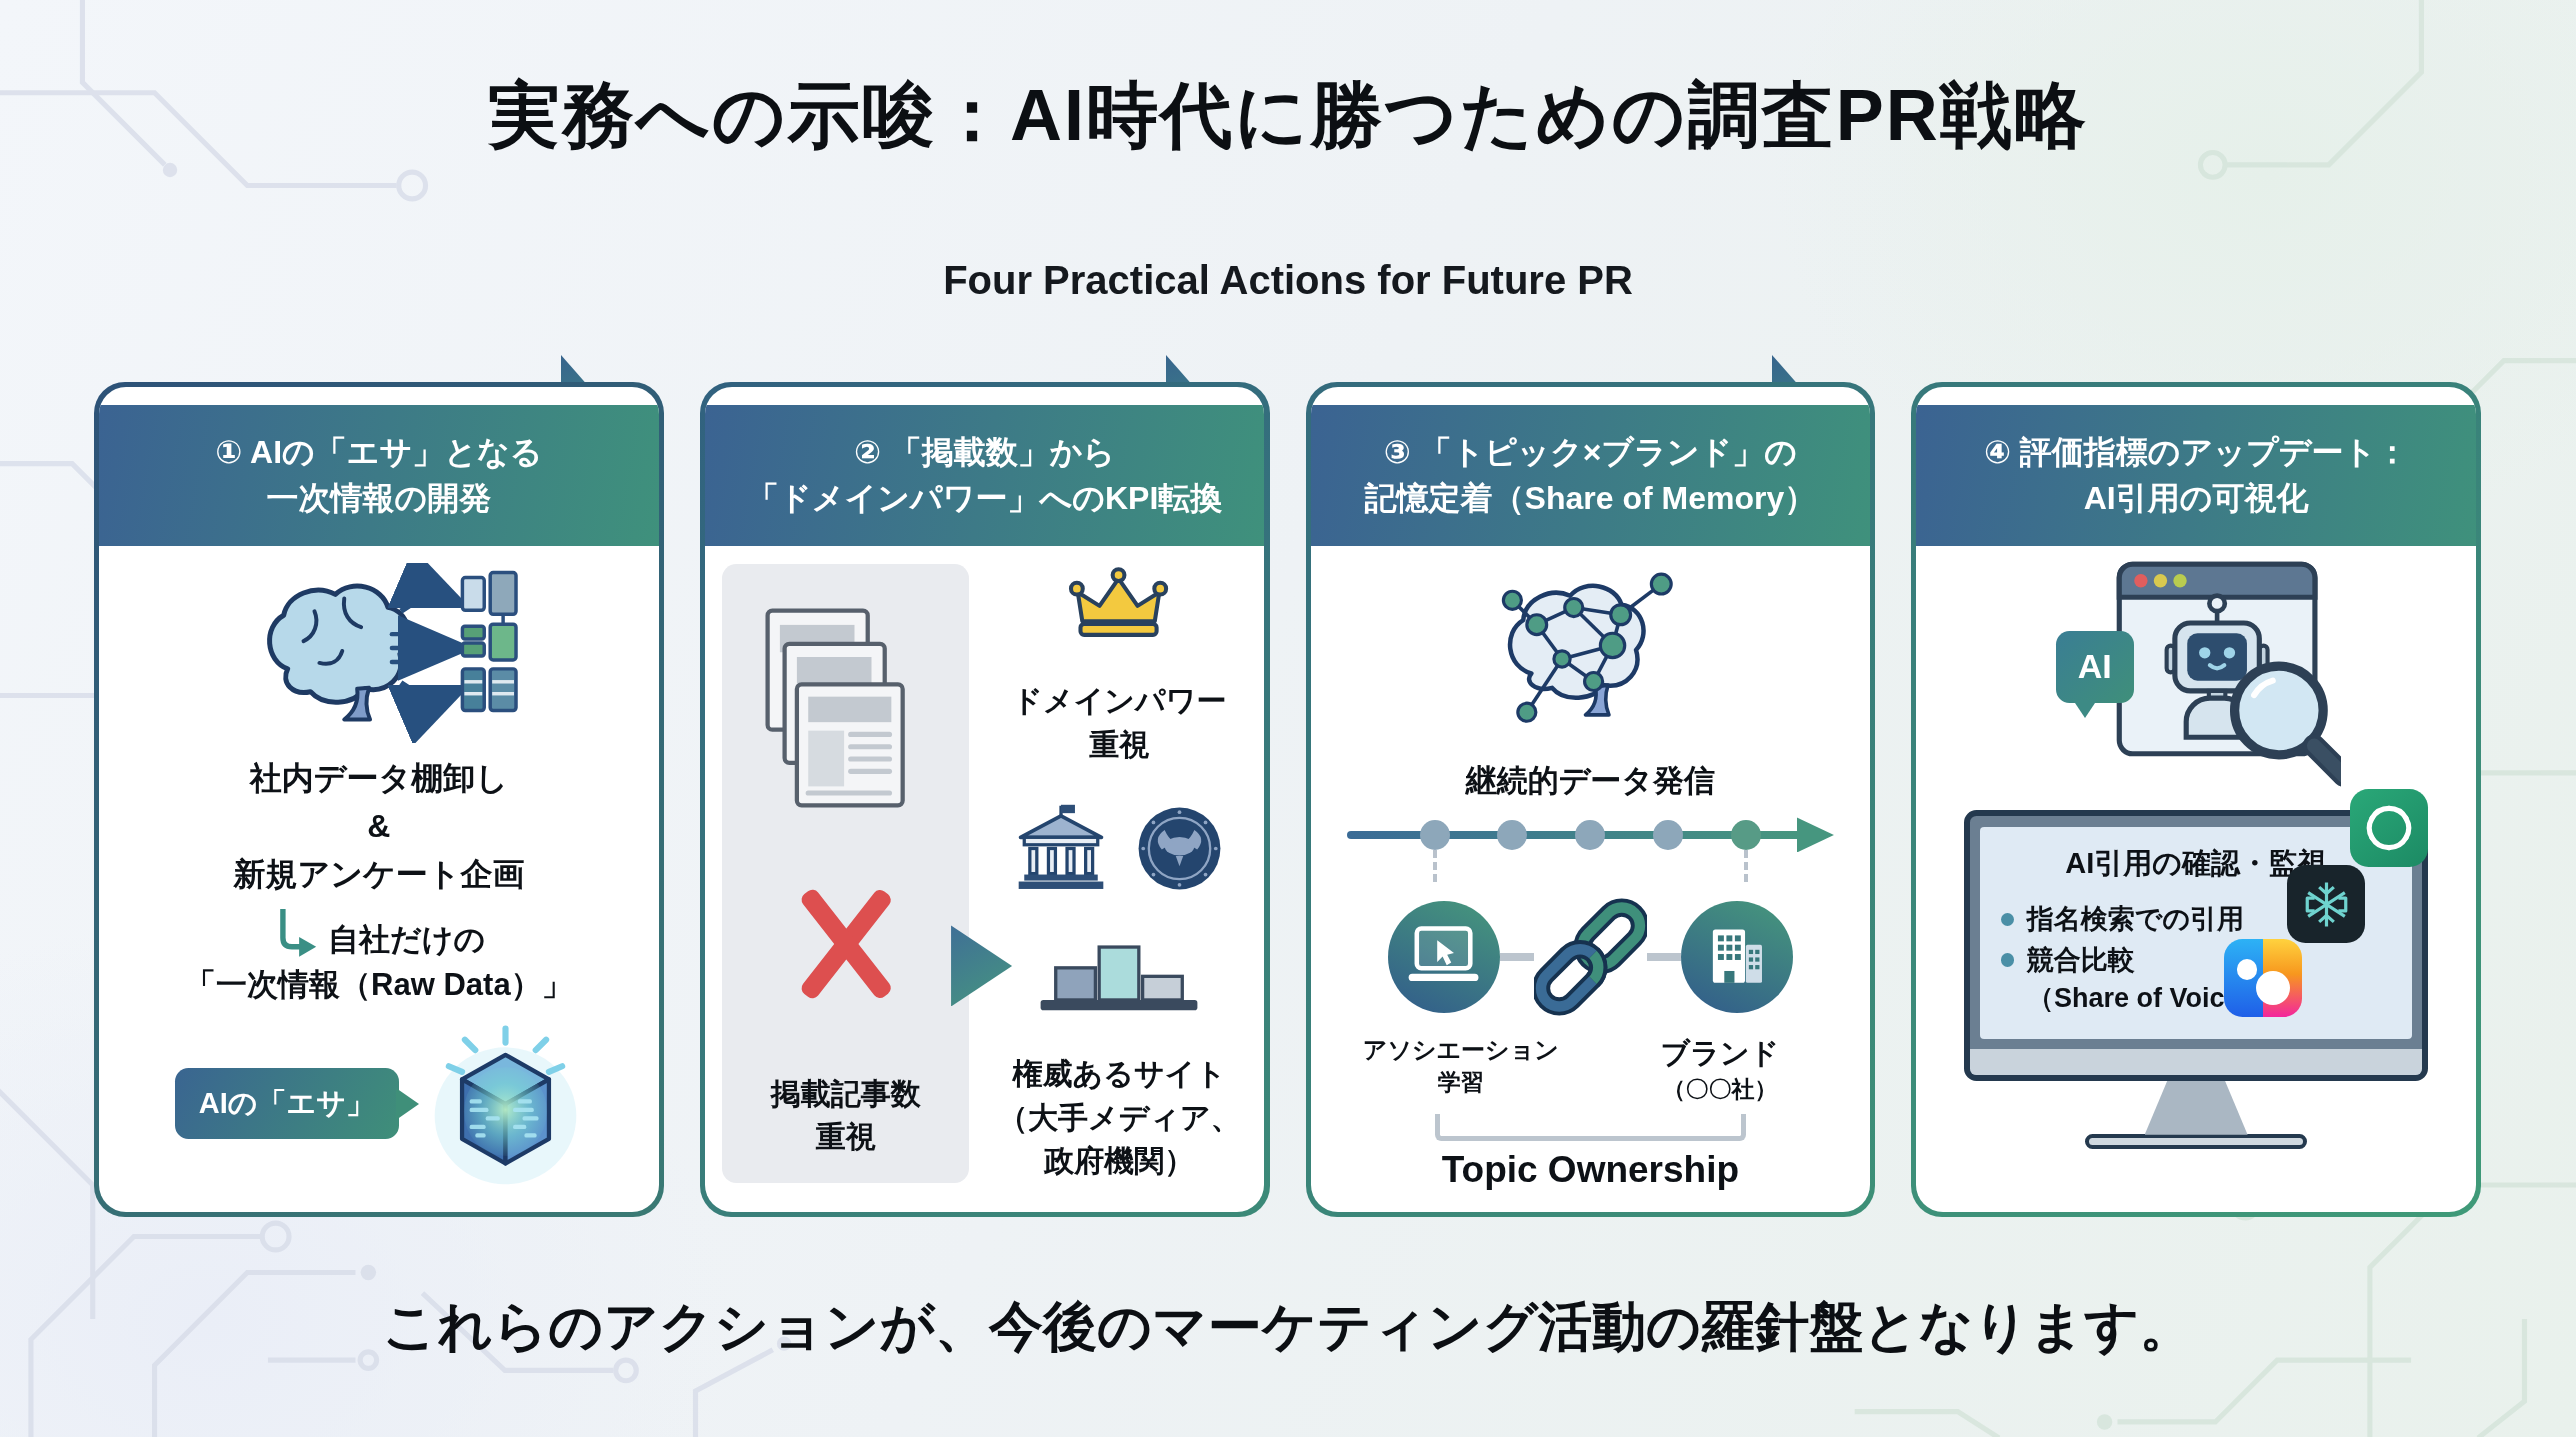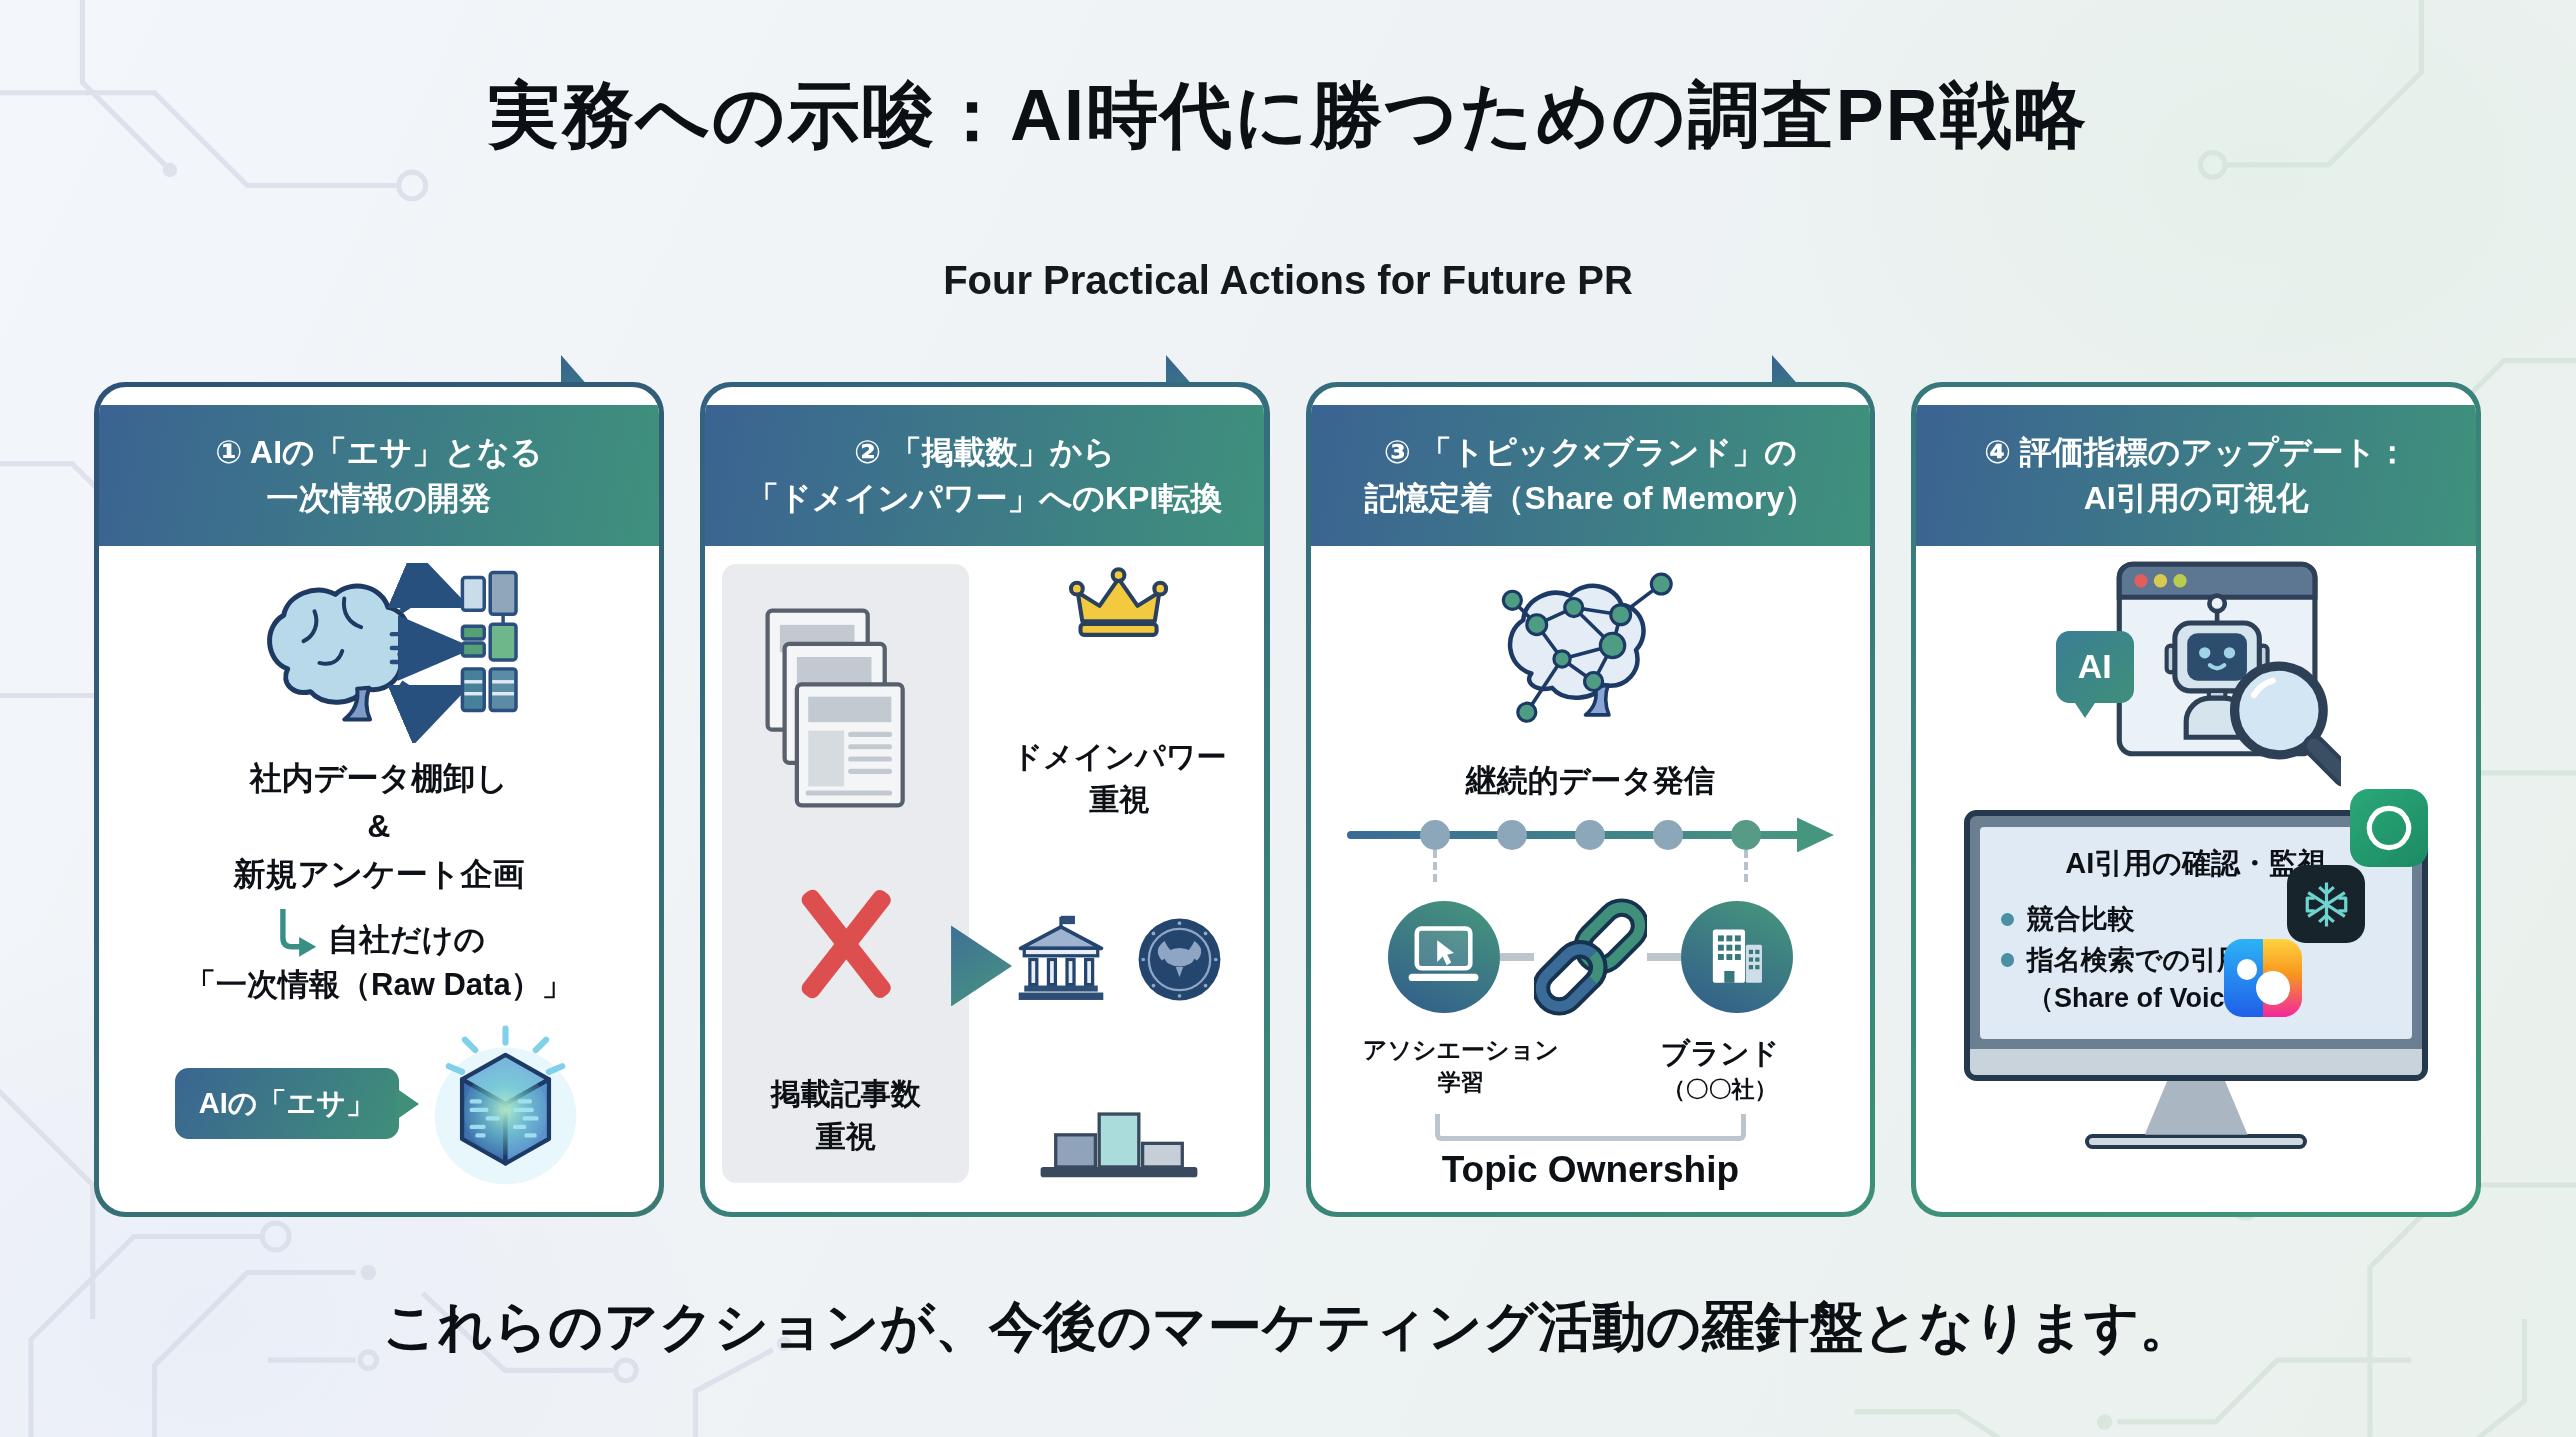--- a/index.html
+++ b/index.html
@@ -372,20 +372,25 @@
             </svg>
           </div>
           <svg width="170" height="85" viewBox="0 0 340 180" xmlns="http://www.w3.org/2000/svg">
             <g stroke="#3a4a5e" stroke-width="7">
               <rect x="36" y="78" width="84" height="68" fill="#8fa3bb"></rect>
               <rect x="128" y="34" width="84" height="112" fill="#abdcdc"></rect>
               <rect x="220" y="96" width="84" height="50" fill="#c6cfd8"></rect>
             </g>
             <rect x="4" y="146" width="332" height="22" rx="6" fill="#3a4a5e"></rect>
           </svg>
+          <div class="c2-right-bottom">
+            <div>権威あるサイト</div>
+            <div>（大手メディア、</div>
+            <div>政府機関）</div>
+          </div>
         </div>
       </div>
     </div>
   </div>
 
   <div class="card" style="--b1:#346b7d;--b2:#3d9077;">
     <div class="card-inner">
       <div class="card-head">
         <div>③ 「トピック×ブランド」の</div>
         <div>記憶定着（Share of Memory）</div>
@@ -526,25 +531,25 @@
             </g>
           </svg>
           <div class="ai-bubble">AI</div>
         </div>
         <div class="monitor-wrap">
           <div class="monitor">
             <div class="screen">
               <div class="screen-title">AI引用の確認・監視</div>
               <div class="bullet">
                 <span class="dot"></span>
-                <span>競合比較</span>
+                <span>指名検索での引用</span>
               </div>
               <div class="bullet">
                 <span class="dot"></span>
-                <span>指名検索での引用</span>
+                <span>競合比較</span>
               </div>
               <div class="bullet-cont">（Share of Voice）</div>
             </div>
             <div class="bezel"></div>
             <div class="app-icon app-chatgpt">
               <svg width="56" height="56" viewBox="-60 -60 120 120" xmlns="http://www.w3.org/2000/svg">
                 <g stroke="#fff" stroke-width="11" fill="none" stroke-linecap="round">
                   <path d="M0 -42 A42 42 0 0 1 36.4 -21" transform="rotate(0)"></path>
                   <path d="M0 -42 A42 42 0 0 1 36.4 -21" transform="rotate(60)"></path>
                   <path d="M0 -42 A42 42 0 0 1 36.4 -21" transform="rotate(120)"></path>

